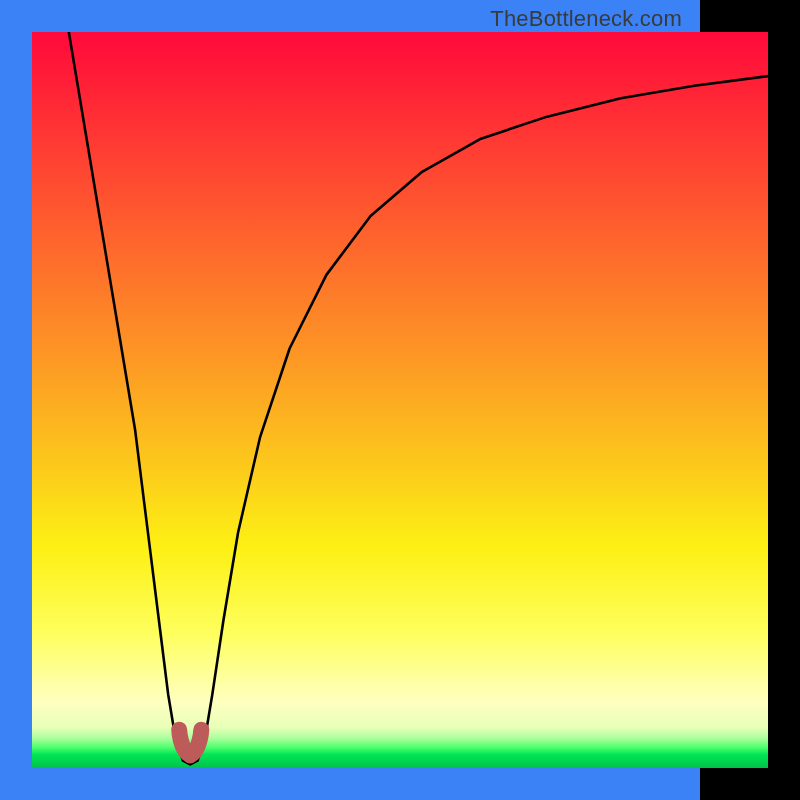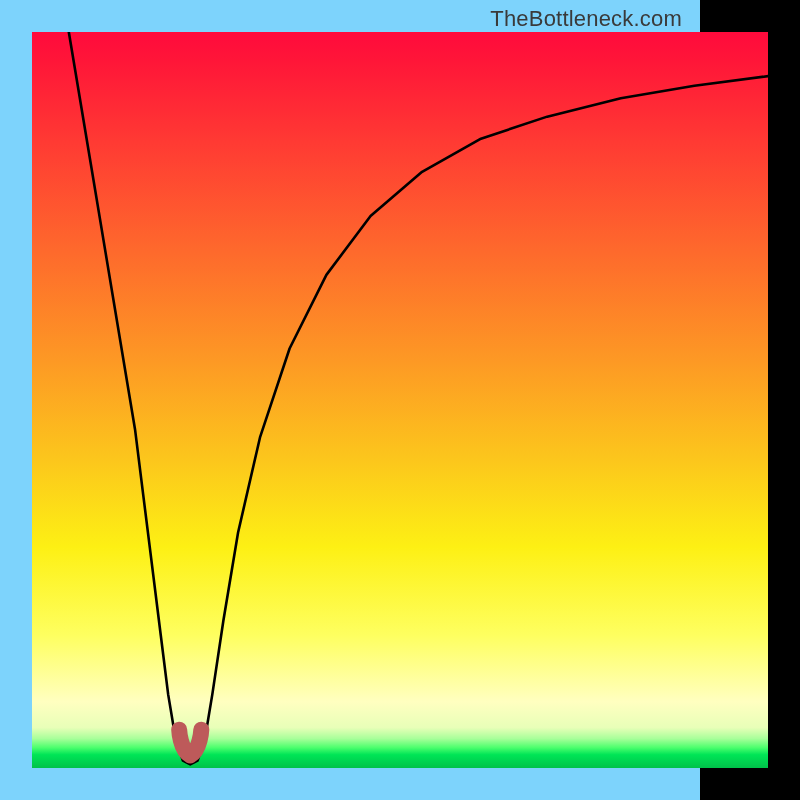--- a/index.html
+++ b/index.html
@@ -8,21 +8,21 @@
     width: 800px;
     height: 800px;
     overflow: hidden;
     background: #000;
     font-family: Arial, Helvetica, sans-serif;
   }
   .outer {
     position: relative;
     width: 700px;
     height: 800px;
-    background: #7dd3fc;
+    background: #3b82f6;
   }
   .plot {
     position: absolute;
     left: 32px;
     top: 32px;
     width: 736px;
     height: 736px;
     
     background: linear-gradient(
       to bottom,

